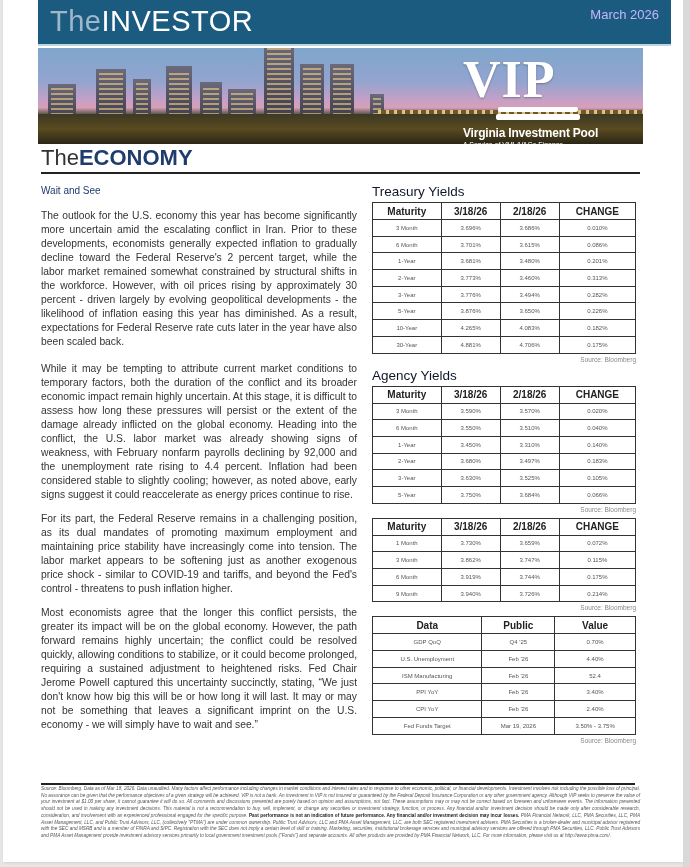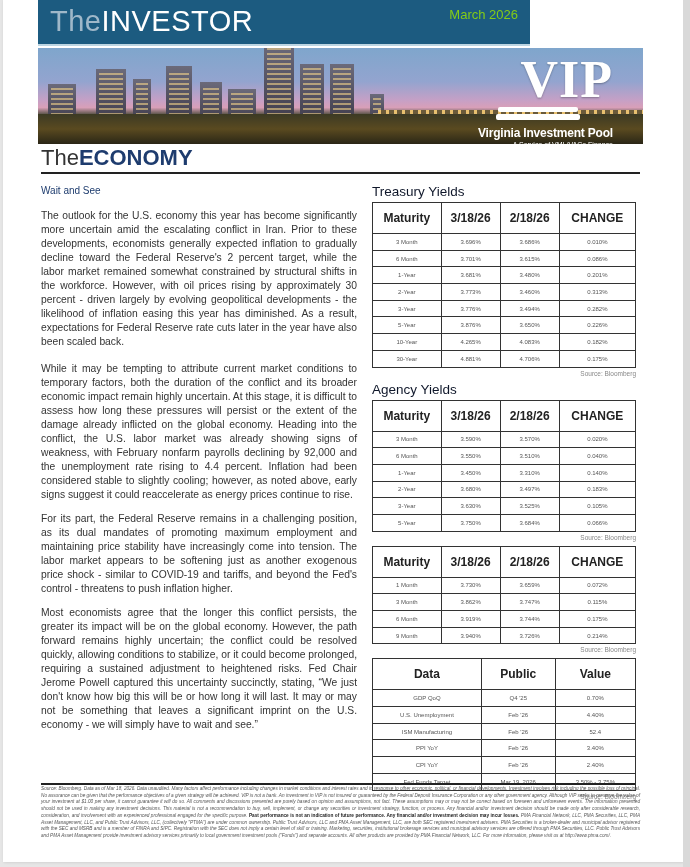--- a/index.html
+++ b/index.html
@@ -1,49 +1,49 @@
 <!DOCTYPE html>
 <html><head>
 <meta charset="utf-8">
 <style>
   * { box-sizing: border-box; margin: 0; padding: 0; }
   html, body { width: 690px; height: 867px; overflow: hidden; background: #e6e6e6; }
   body { font-family: "Liberation Sans", "DejaVu Sans", sans-serif; color: #333; position: relative; }
   .page { position: absolute; left: 3px; top: 0; width: 680px; height: 862px; background: #fff; box-shadow: 1px 0 3px rgba(0,0,0,0.15); }
   .scrollbar-track { position: absolute; right: 0; top: 0; width: 7px; height: 867px; background: #d9d9d9; }
-  .masthead { position: absolute; left: 38px; top: 0; width: 492px; height: 46px; background: #1c5b80; border-bottom: 2px solid #bcd5e2; }
+  .masthead { position: absolute; left: 38px; top: 0; width: 633px; height: 46px; background: #1c5b80; border-bottom: 2px solid #bcd5e2; }
   .masthead .brand { position: absolute; left: 12px; top: 6px; font-size: 29px; letter-spacing: 0.5px; line-height: 30px; }
   .brand .the { color: #9fb8c9; font-weight: 400; }
   .brand .inv { color: #fff; font-weight: 400; }
-  .masthead .issue { position: absolute; right: 12px; top: 7px; color: #84cc16; font-size: 13px; }
+  .masthead .issue { position: absolute; right: 12px; top: 7px; color: #c4b5fd; font-size: 13px; }
   .hero { position: absolute; left: 38px; top: 48px; width: 605px; height: 96px; overflow: hidden;
     background: linear-gradient(180deg, #7fa6cc 0%, #93a4cf 35%, #c7a0c5 55%, #d89fb8 62%, #4a4a3a 70%, #2e2a1e 100%); }
   .hero .building { position: absolute; bottom: 20px; background: linear-gradient(180deg,#6b6a7a,#3e3a4a); }
   .hero .building::after { content:""; position:absolute; inset:4px 3px; background: repeating-linear-gradient(0deg, rgba(255,220,140,0.55) 0 2px, transparent 2px 5px); }
   .hero .ground { position: absolute; left: 0; bottom: 0; width: 100%; height: 30px; background: linear-gradient(180deg,#3c3a24,#5a4a20 50%,#2a2616); }
   .hero .bridge { position: absolute; left: 340px; bottom: 28px; width: 265px; height: 6px; background: repeating-linear-gradient(90deg,#e8c070 0 3px,#6a5a3a 3px 8px); }
-  .vip-logo { position: absolute; right: 30px; top: 8px; width: 150px; text-align: right; color: #fff; }
+  .vip-logo { position: absolute; right: 30px; top: 8px; width: 150px; text-align: left; color: #fff; }
   .vip-logo .vip { font-family: "Liberation Serif", "DejaVu Serif", serif; font-size: 52px; font-weight: 700; line-height: 48px; letter-spacing: 1px; text-shadow: 0 1px 2px rgba(0,0,0,0.3); }
   .vip-logo .bar { width: 80px; height: 5px; background: #fff; margin: 3px auto 0; border-radius: 2px; }
   .vip-logo .bar2 { width: 84px; height: 6px; background: #fff; margin: 2px auto 0; border-radius: 2px; }
   .vip-logo .name { font-size: 12px; font-weight: 700; margin-top: 6px; letter-spacing: -0.2px; }
   .vip-logo .sub { font-size: 7px; margin-top: 1px; }
   .section-title { position: absolute; left: 41px; top: 146px; font-size: 22px; line-height: 24px; }
   .section-title .the { color: #333; font-weight: 400; }
   .section-title .eco { color: #1e3c6e; font-weight: 700; }
   .section-rule { position: absolute; left: 41px; top: 172px; width: 599px; height: 2px; background: #222; }
   .left-col { position: absolute; left: 41px; top: 185px; width: 316px; }
   .article-heading { color: #1e3c6e; font-size: 10px; font-weight: 400; margin-bottom: 13px; }
   .left-col p { font-size: 10.3px; line-height: 14px; text-align: justify; color: #333; margin-bottom: 10px; }
   .left-col p.p1 { margin-bottom: 13px; }
   .right-col { position: absolute; left: 372px; top: 184px; width: 264px; }
   .tbl-title { color: #0f172a; font-size: 13.5px; font-weight: 400; line-height: 15px; margin-bottom: 3px; }
   table { width: 264px; border-collapse: collapse; border: 1.5px solid #222; }
   th, td { border: 1px solid #333; text-align: center; font-size: 6px; height: 16.7px; color: #555; }
-  th { font-size: 12px; font-weight: 700; color: #222; height: 31px; }
+  th { font-size: 10px; font-weight: 700; color: #222; height: 17px; }
   .src { text-align: right; font-size: 6.5px; color: #888; margin-top: 2px; margin-bottom: 5px; }
   .left-col-rule { position: absolute; left: 41px; top: 783px; width: 317px; height: 1.5px; background: #222; }
   .right-col-rule { position: absolute; left: 358px; top: 783px; width: 277px; height: 1.5px; background: #222; }
   .disclaimer { position: absolute; left: 41px; top: 786px; width: 599px; font-size: 4.7px; line-height: 6.7px; color: #555; font-style: italic; text-align: justify; }
   .disclaimer b { font-style: normal; color: #222; }
 </style>
 </head>
 <body>
 
 <div class="page"></div>

